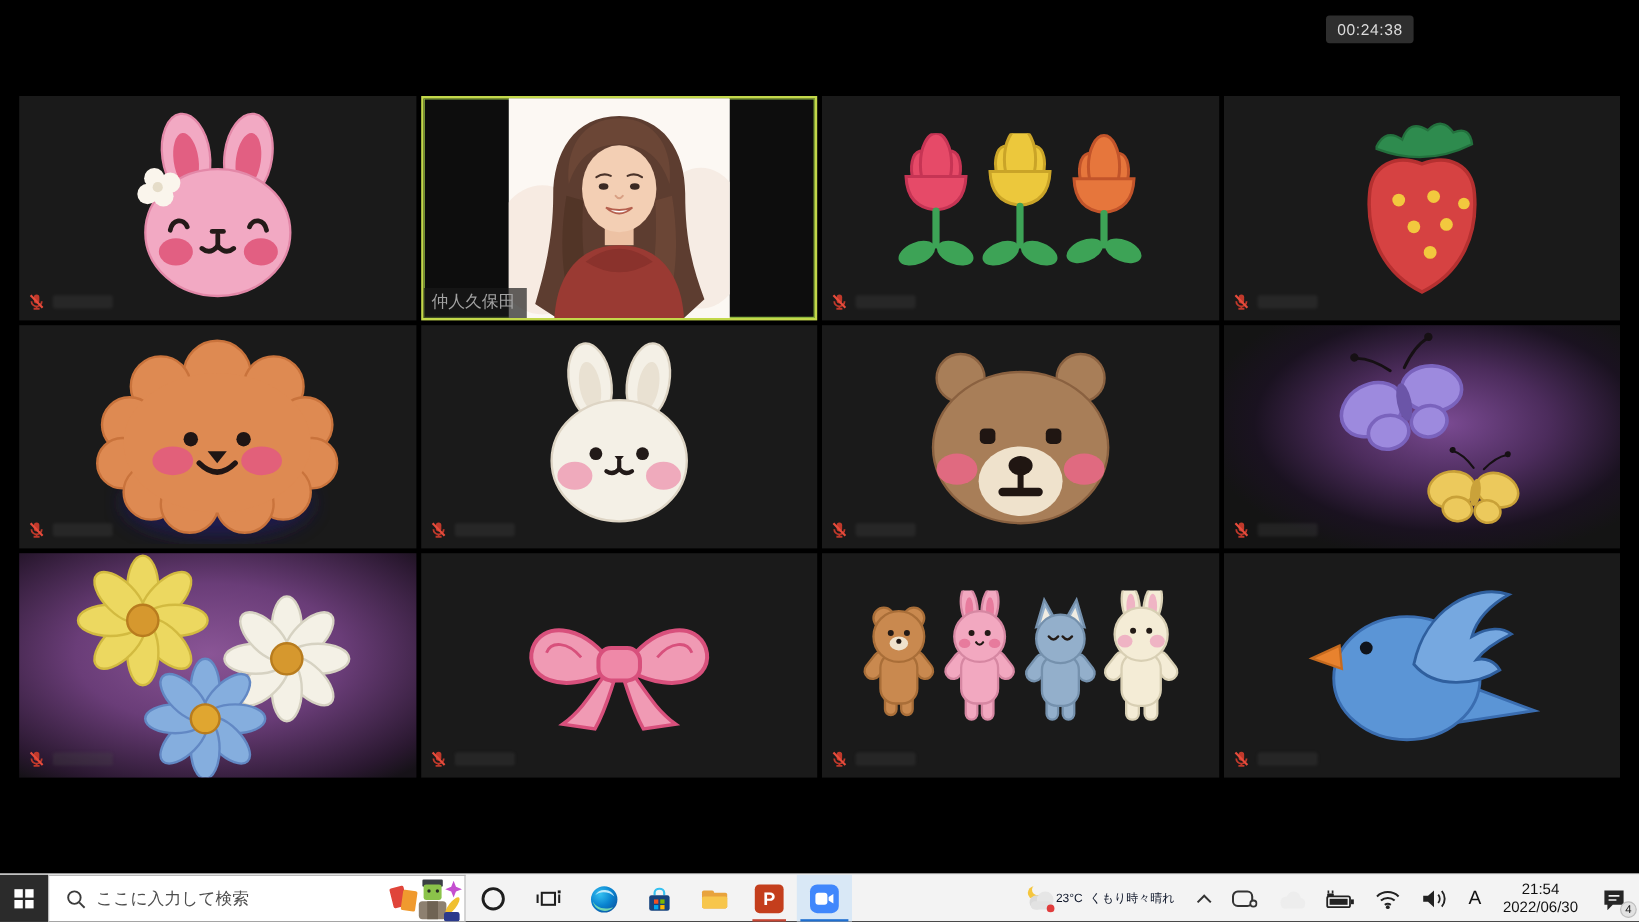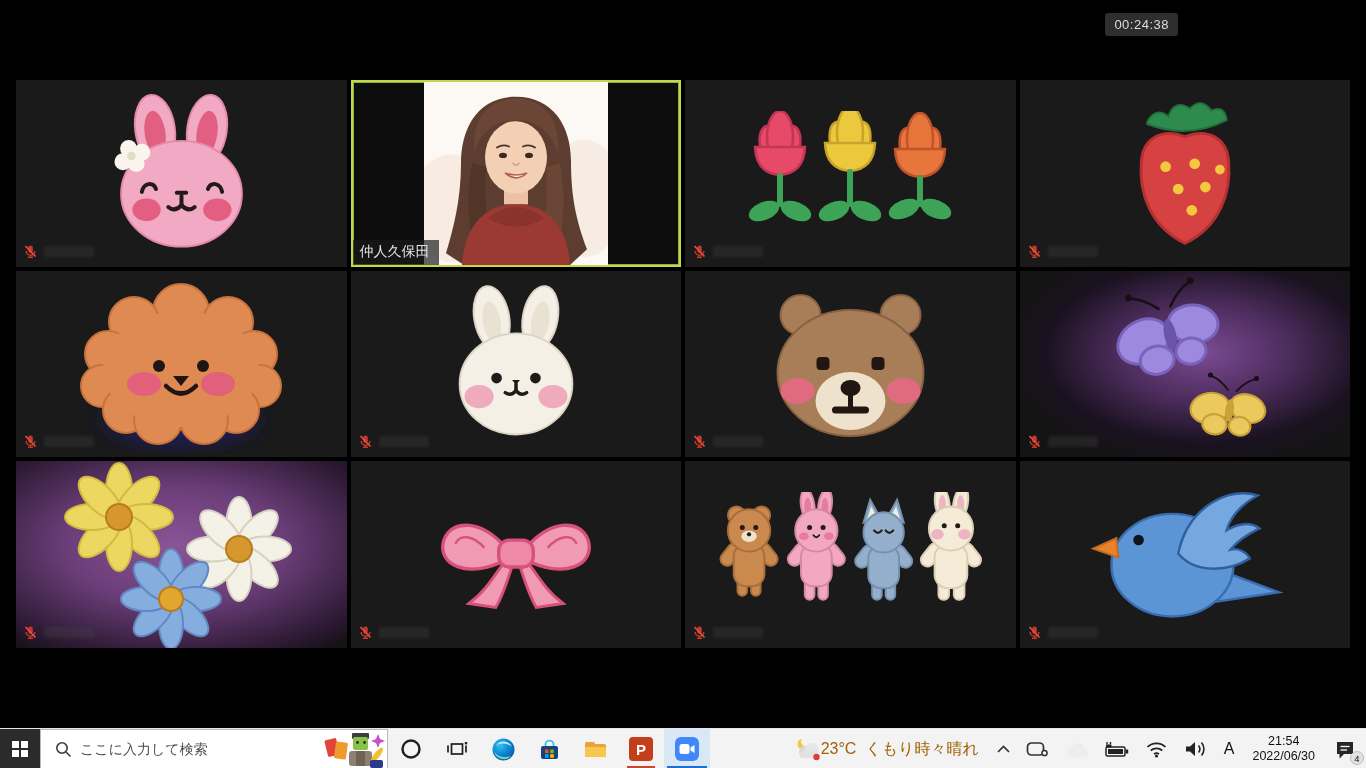--- a/index.html
+++ b/index.html
@@ -8,21 +8,21 @@
 
   
   .timer { position:absolute; top:13px; right:4px; background:#2e2e2e; color:#dcdcdc; font-size:13px; padding:4px 9px; border-radius:3px; letter-spacing:.5px; }
 
   
   .grid { position:absolute; left:16px; top:80px; width:1334px; height:568px;
           display:grid; grid-template-columns:repeat(4,1fr); grid-template-rows:repeat(3,1fr); gap:4px; }
   .tile { position:relative; background:#1a1a1a; overflow:hidden; display:flex; align-items:center; justify-content:center; }
   .tile.speaker { border:2px solid #c3d84a; background:#0d0d0d; box-shadow:0 0 0 1px #8ab53e inset; }
   .photo { width:184px; height:100%; background:#fbf7f3; display:flex; align-items:flex-end; justify-content:center; }
-  .name-label { position:absolute; left:0; bottom:0; background:rgba(25,25,25,.68); color:#e5e5e5; font-size:14px; padding:3px 9px 4px 7px; }
+  .name-label { position:absolute; left:0; bottom:0; background:rgba(25,25,25,.68); color:#a3a3a3; font-size:14px; padding:3px 9px 4px 7px; }
   .badge-row { position:absolute; left:7px; bottom:8px; display:flex; align-items:center; }
   .smudge { width:50px; height:11px; margin-left:6px; background:#4a4a4a; opacity:.28; border-radius:2px; filter:blur(1.5px); }
   .tile.glow-butterfly { background:radial-gradient(ellipse 62% 62% at 56% 44%, #7a4a92 0%, #4c2c5c 42%, #1a1220 78%, #141414 100%); }
   .tile.glow-flowers { background:radial-gradient(ellipse 75% 70% at 48% 45%, #8a5596 0%, #6a3d78 45%, #2a1830 88%, #161218 100%); }
 
   
   .taskbar { position:absolute; left:0; bottom:0; width:1366px; height:40px; background:#f3f3f3; border-top:1px solid #e6e6e6; display:flex; align-items:stretch; }
   .start-btn { width:40px; height:40px; background:#2b2b2b; display:flex; align-items:center; justify-content:center; }
   .win-logo { display:grid; grid-template-columns:7px 7px; grid-template-rows:7px 7px; gap:1.5px; }
   .win-logo span { background:#fff; }
@@ -34,21 +34,21 @@
   .tb-btn { width:46px; height:40px; display:flex; align-items:center; justify-content:center; position:relative; }
   .tb-btn.active { background:#d9e8f6; }
   .underline-ppt { position:absolute; bottom:0; left:9px; width:28px; height:3px; background:#c74634; }
   .underline-zoom { position:absolute; bottom:0; left:3px; width:40px; height:3px; background:#1f6fd0; }
   .ppt-tile { width:24px; height:24px; background:#c43e1c; border-radius:4px; display:flex; align-items:center; justify-content:center; }
   .ppt-tile span { color:#fff; font-weight:bold; font-size:15px; }
   .zoom-tile { width:24px; height:24px; background:#4087fc; border-radius:6px; display:flex; align-items:center; justify-content:center; }
 
   .tray { margin-left:auto; display:flex; align-items:center; height:40px; }
   .weather { display:flex; align-items:center; padding:0 10px; height:40px; }
-  .weather-text { font-size:16px; color:#a16207; margin-left:0; white-space:nowrap; }
+  .weather-text { font-size:10px; color:#0f172a; margin-left:0; white-space:nowrap; }
   .tray-ic { padding:0 8px; height:40px; display:flex; align-items:center; justify-content:center; }
   .ime { font-size:16px; color:#111; padding:0 9px; font-weight:500; }
   .clock { text-align:center; font-size:12.5px; color:#111; line-height:15px; padding:0 9px; white-space:nowrap; }
   .action-center { position:relative; width:42px; height:40px; display:flex; align-items:center; justify-content:center; }
   .ac-badge { position:absolute; right:2px; bottom:4px; width:14px; height:14px; border-radius:50%; background:#e2e2e2; border:1px solid #bdbdbd; font-size:9.5px; color:#111; display:flex; align-items:center; justify-content:center; }
 </style>
 </head>
 <body>
 
 <div class="stage">

